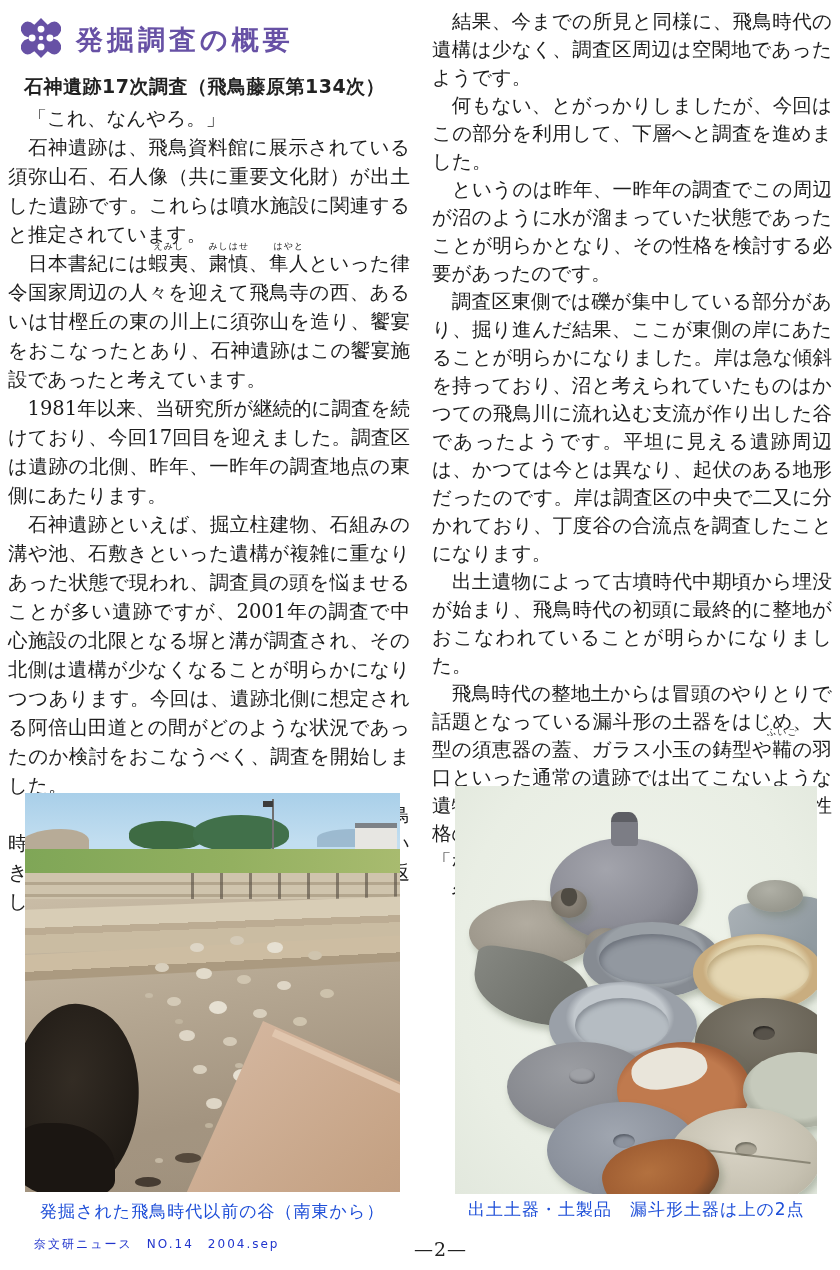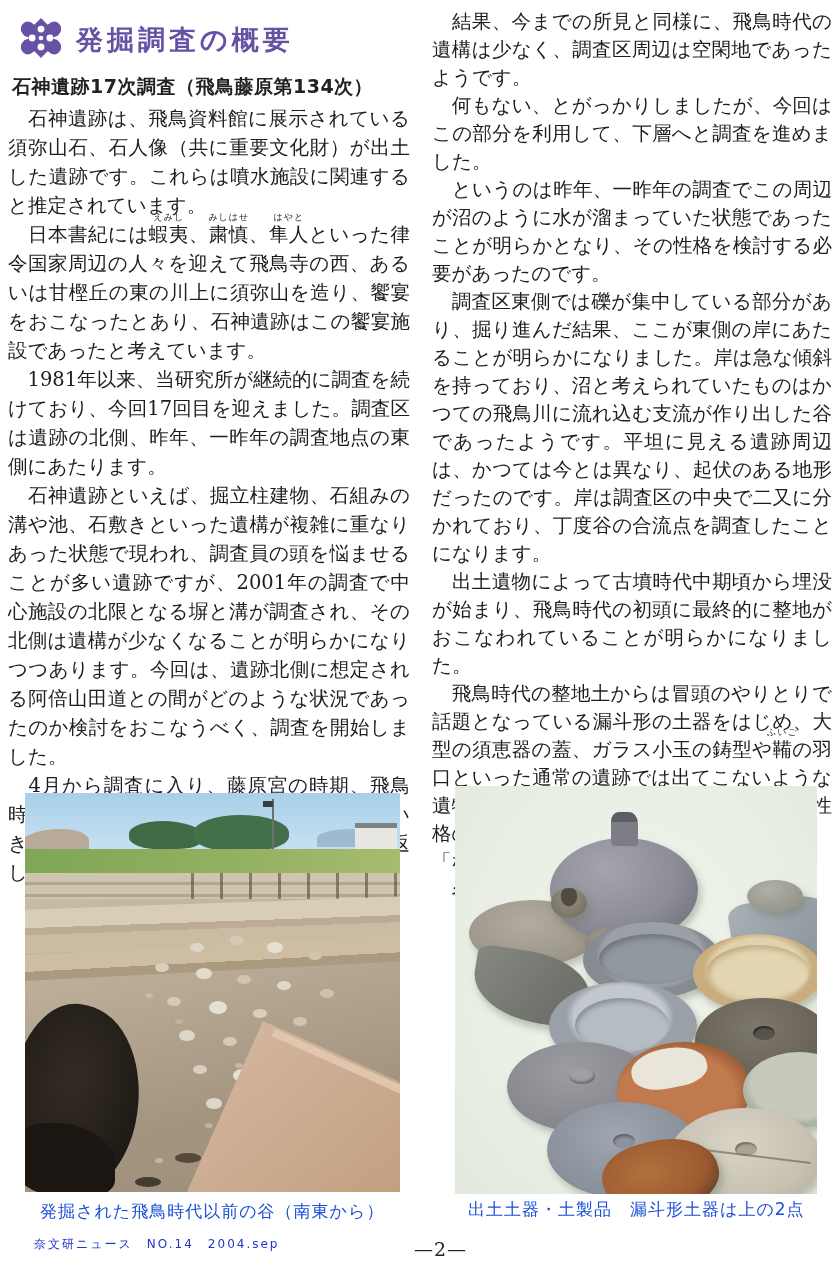--- a/index.html
+++ b/index.html
@@ -2,21 +2,21 @@
 <html lang="ja" style="--accent: #6751a5; --footerblue: #2135cd;"><head>
 <meta charset="utf-8">
 <style>
   html,body{margin:0;padding:0;background:#ffffff;}
   #page{position:relative;width:840px;height:1270px;background:#ffffff;overflow:hidden;
         font-family:"DejaVu Serif","Liberation Serif",serif;color:#1d1d1d;}
   
   #hdr-icon{position:absolute;left:21px;top:18px;width:40px;height:40px;}
   #hdr-title{position:absolute;left:76px;top:22px;font-family:"DejaVu Sans","Liberation Sans",sans-serif;
              font-weight:bold;font-size:27px;letter-spacing:4px;color:var(--accent,#6751a5);}
-  #subtitle{position:absolute;left:12px;top:74px;font-family:"DejaVu Sans","Liberation Sans",sans-serif;
+  #subtitle{position:absolute;left:24px;top:74px;font-family:"DejaVu Sans","Liberation Sans",sans-serif;
             font-weight:bold;font-size:19px;color:#222;letter-spacing:0.5px;}
   
   .col{position:absolute;width:402px;font-size:19.5px;}
   #col-left{left:8px;top:104px;}
   #col-right{left:432px;top:8px;width:400px;}
   .col p{margin:0;text-align:justify;line-height:29px;}
   #col-right p{line-height:28px;}
   .col p.align-right{text-align:right;padding-right:6px;}
   .rb{position:relative;}
   .rb .rt{position:absolute;top:-10px;left:50%;transform:translateX(-50%);
@@ -146,20 +146,21 @@
       <circle cx="18" cy="26" r="3.1" fill="#fff"></circle>
       <circle cx="10" cy="18" r="3.1" fill="#fff"></circle>
       <circle cx="26" cy="18" r="3.1" fill="#fff"></circle>
       <circle cx="18" cy="18" r="2.1" fill="#fff"></circle>
     </svg>
   </span>
   <div id="hdr-title">発掘調査の概要</div>
   <div id="subtitle">石神遺跡17次調査（飛鳥藤原第134次）</div>
 
   <div id="col-left" class="col">
+      <p>　「これ、なんやろ。」</p>
       <p>　石神遺跡は、飛鳥資料館に展示されている須弥山石、石人像（共に重要文化財）が出土した遺跡です。これらは噴水施設に関連すると推定されています。</p>
       <p>　日本書紀には<span class="rb">蝦夷<span class="rt">えみし</span></span>、<span class="rb">粛慎<span class="rt">みしはせ</span></span>、<span class="rb">隼人<span class="rt">はやと</span></span>といった律令国家周辺の人々を迎えて飛鳥寺の西、あるいは甘樫丘の東の川上に須弥山を造り、饗宴をおこなったとあり、石神遺跡はこの饗宴施設であったと考えています。</p>
       <p>　1981年以来、当研究所が継続的に調査を続けており、今回17回目を迎えました。調査区は遺跡の北側、昨年、一昨年の調査地点の東側にあたります。</p>
       <p>　石神遺跡といえば、掘立柱建物、石組みの溝や池、石敷きといった遺構が複雑に重なりあった状態で現われ、調査員の頭を悩ませることが多い遺跡ですが、2001年の調査で中心施設の北限となる塀と溝が調査され、その北側は遺構が少なくなることが明らかになりつつあります。今回は、遺跡北側に想定される阿倍山田道との間がどのような状況であったのか検討をおこなうべく、調査を開始しました。</p>
       <p>　4月から調査に入り、藤原宮の時期、飛鳥時代へと古い時代の遺構の調査へと進んでいきます。猛暑の中、遺構の確認作業を繰り返しました。</p>
     </div>
   <div id="col-right" class="col">
       <p>　結果、今までの所見と同様に、飛鳥時代の遺構は少なく、調査区周辺は空閑地であったようです。</p>
       <p>　何もない、とがっかりしましたが、今回はこの部分を利用して、下層へと調査を進めました。</p>
       <p>　というのは昨年、一昨年の調査でこの周辺が沼のように水が溜まっていた状態であったことが明らかとなり、その性格を検討する必要があったのです。</p>

